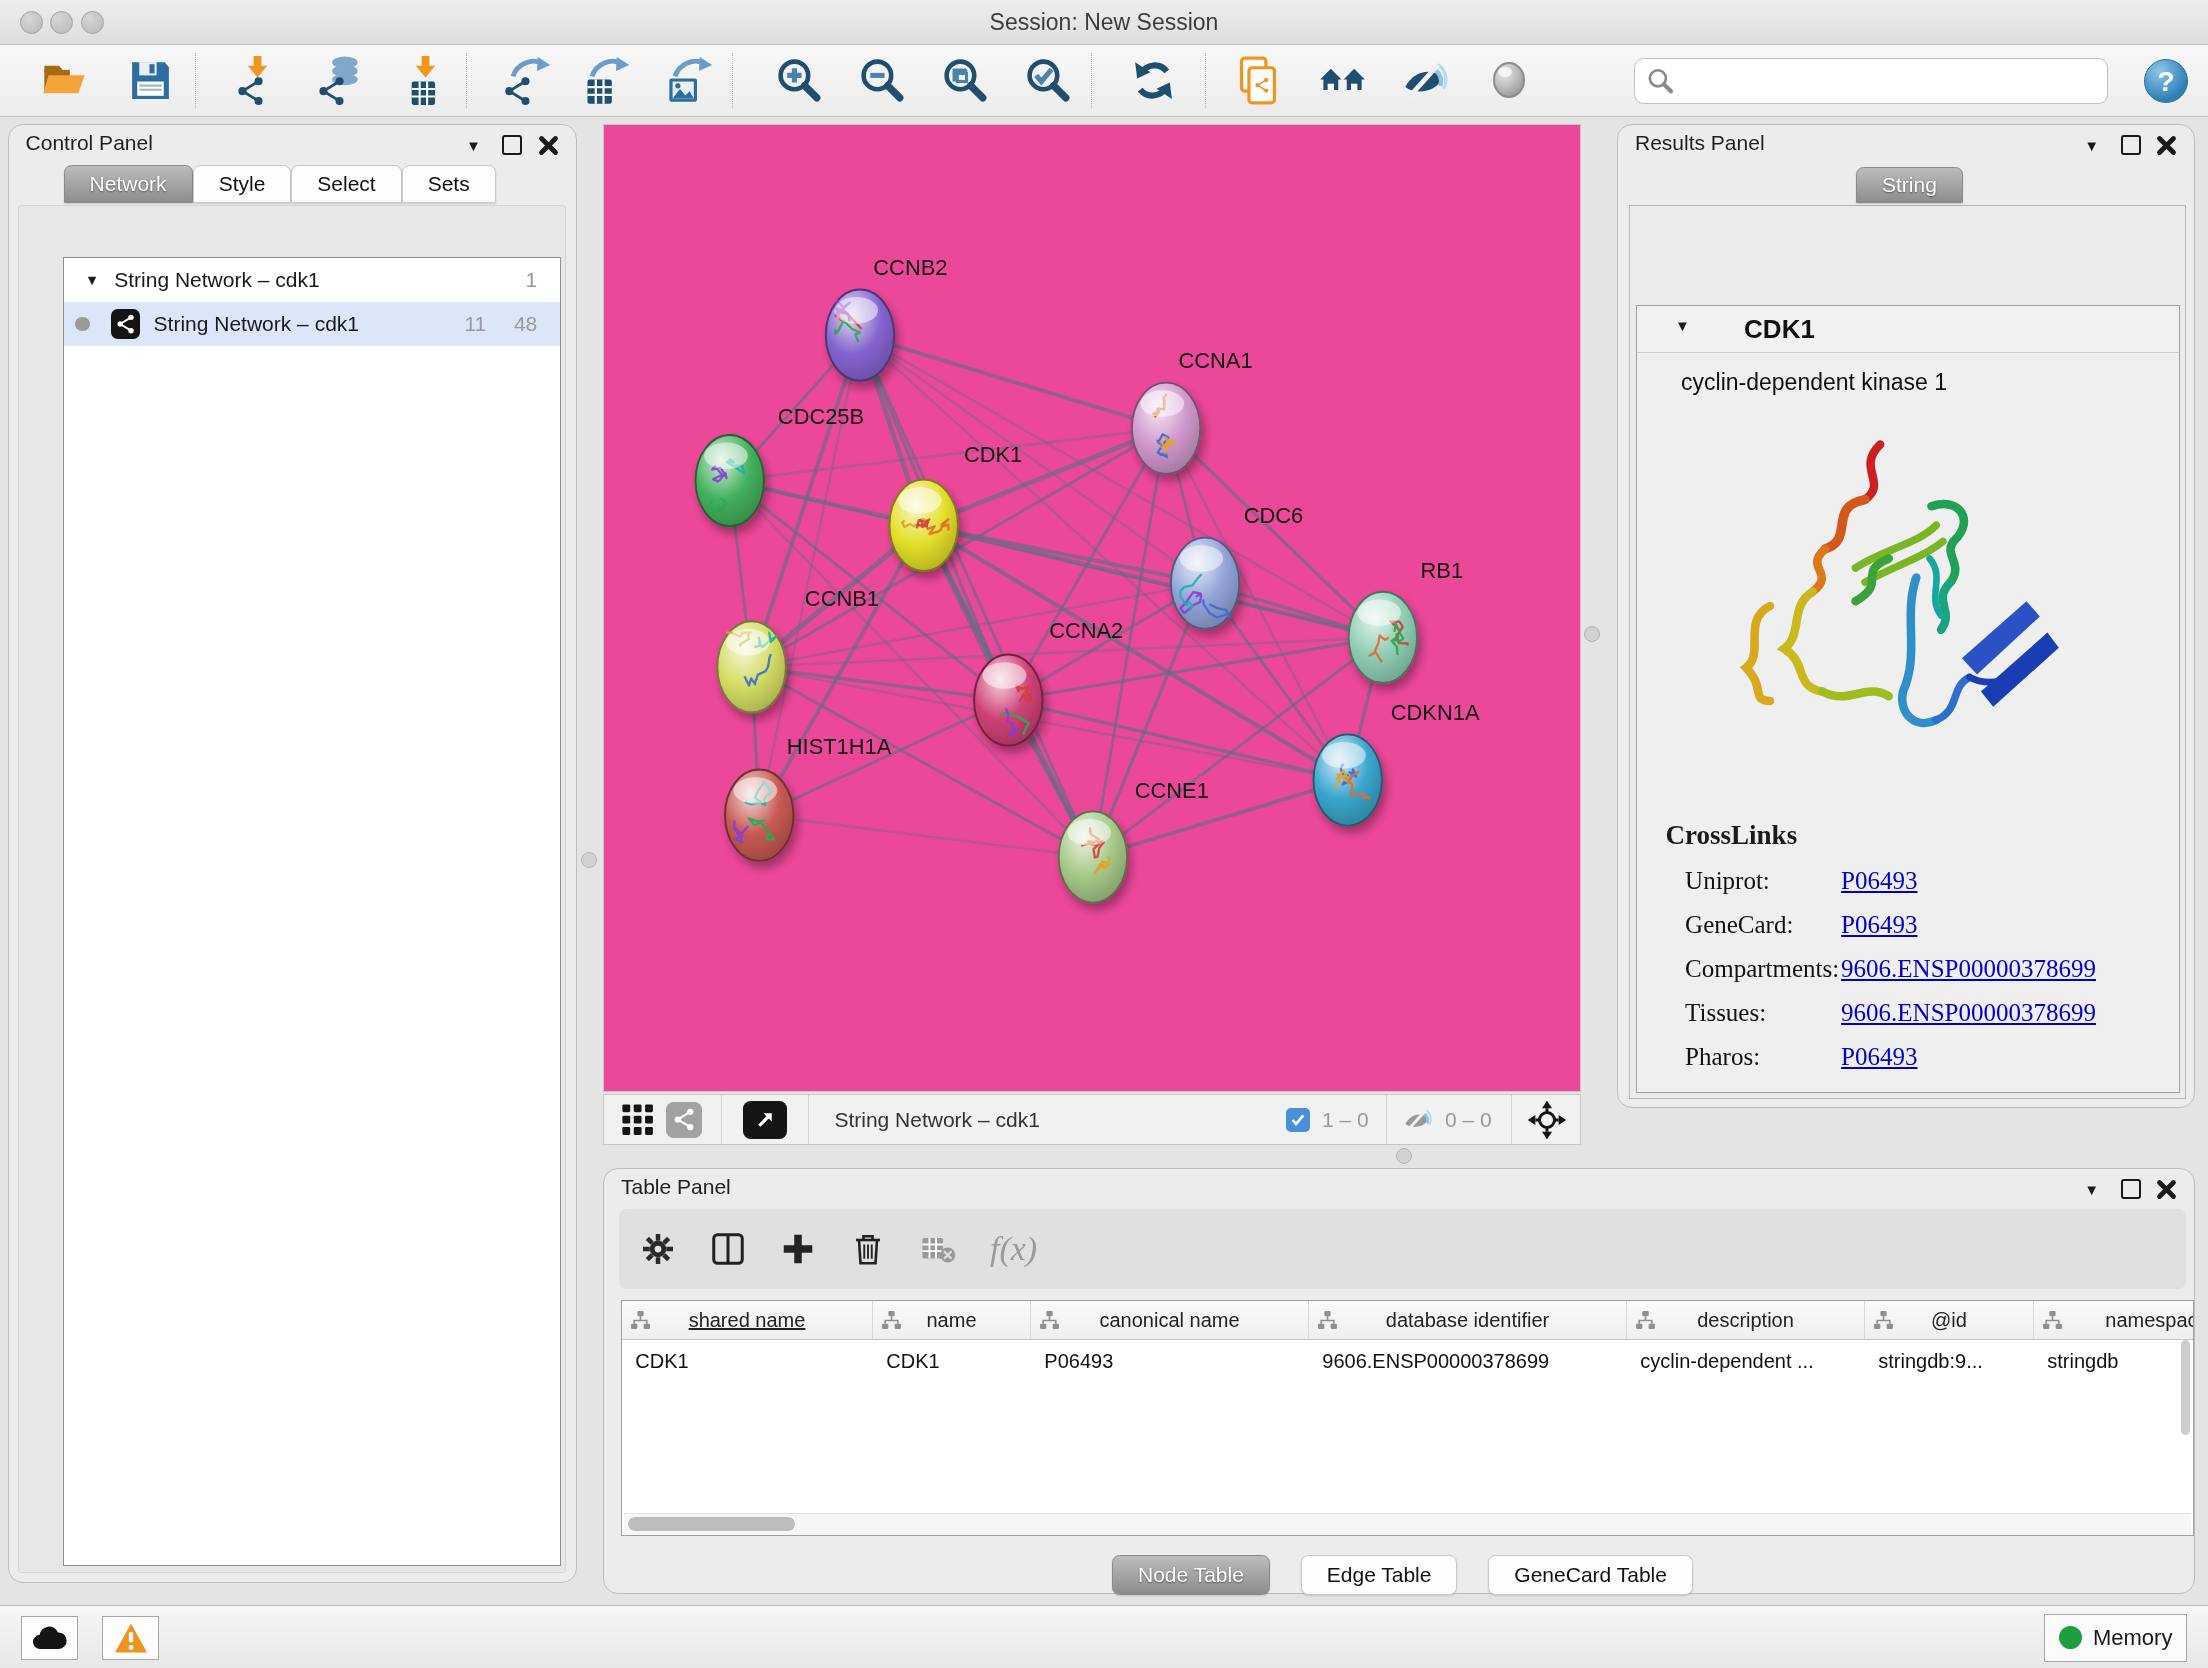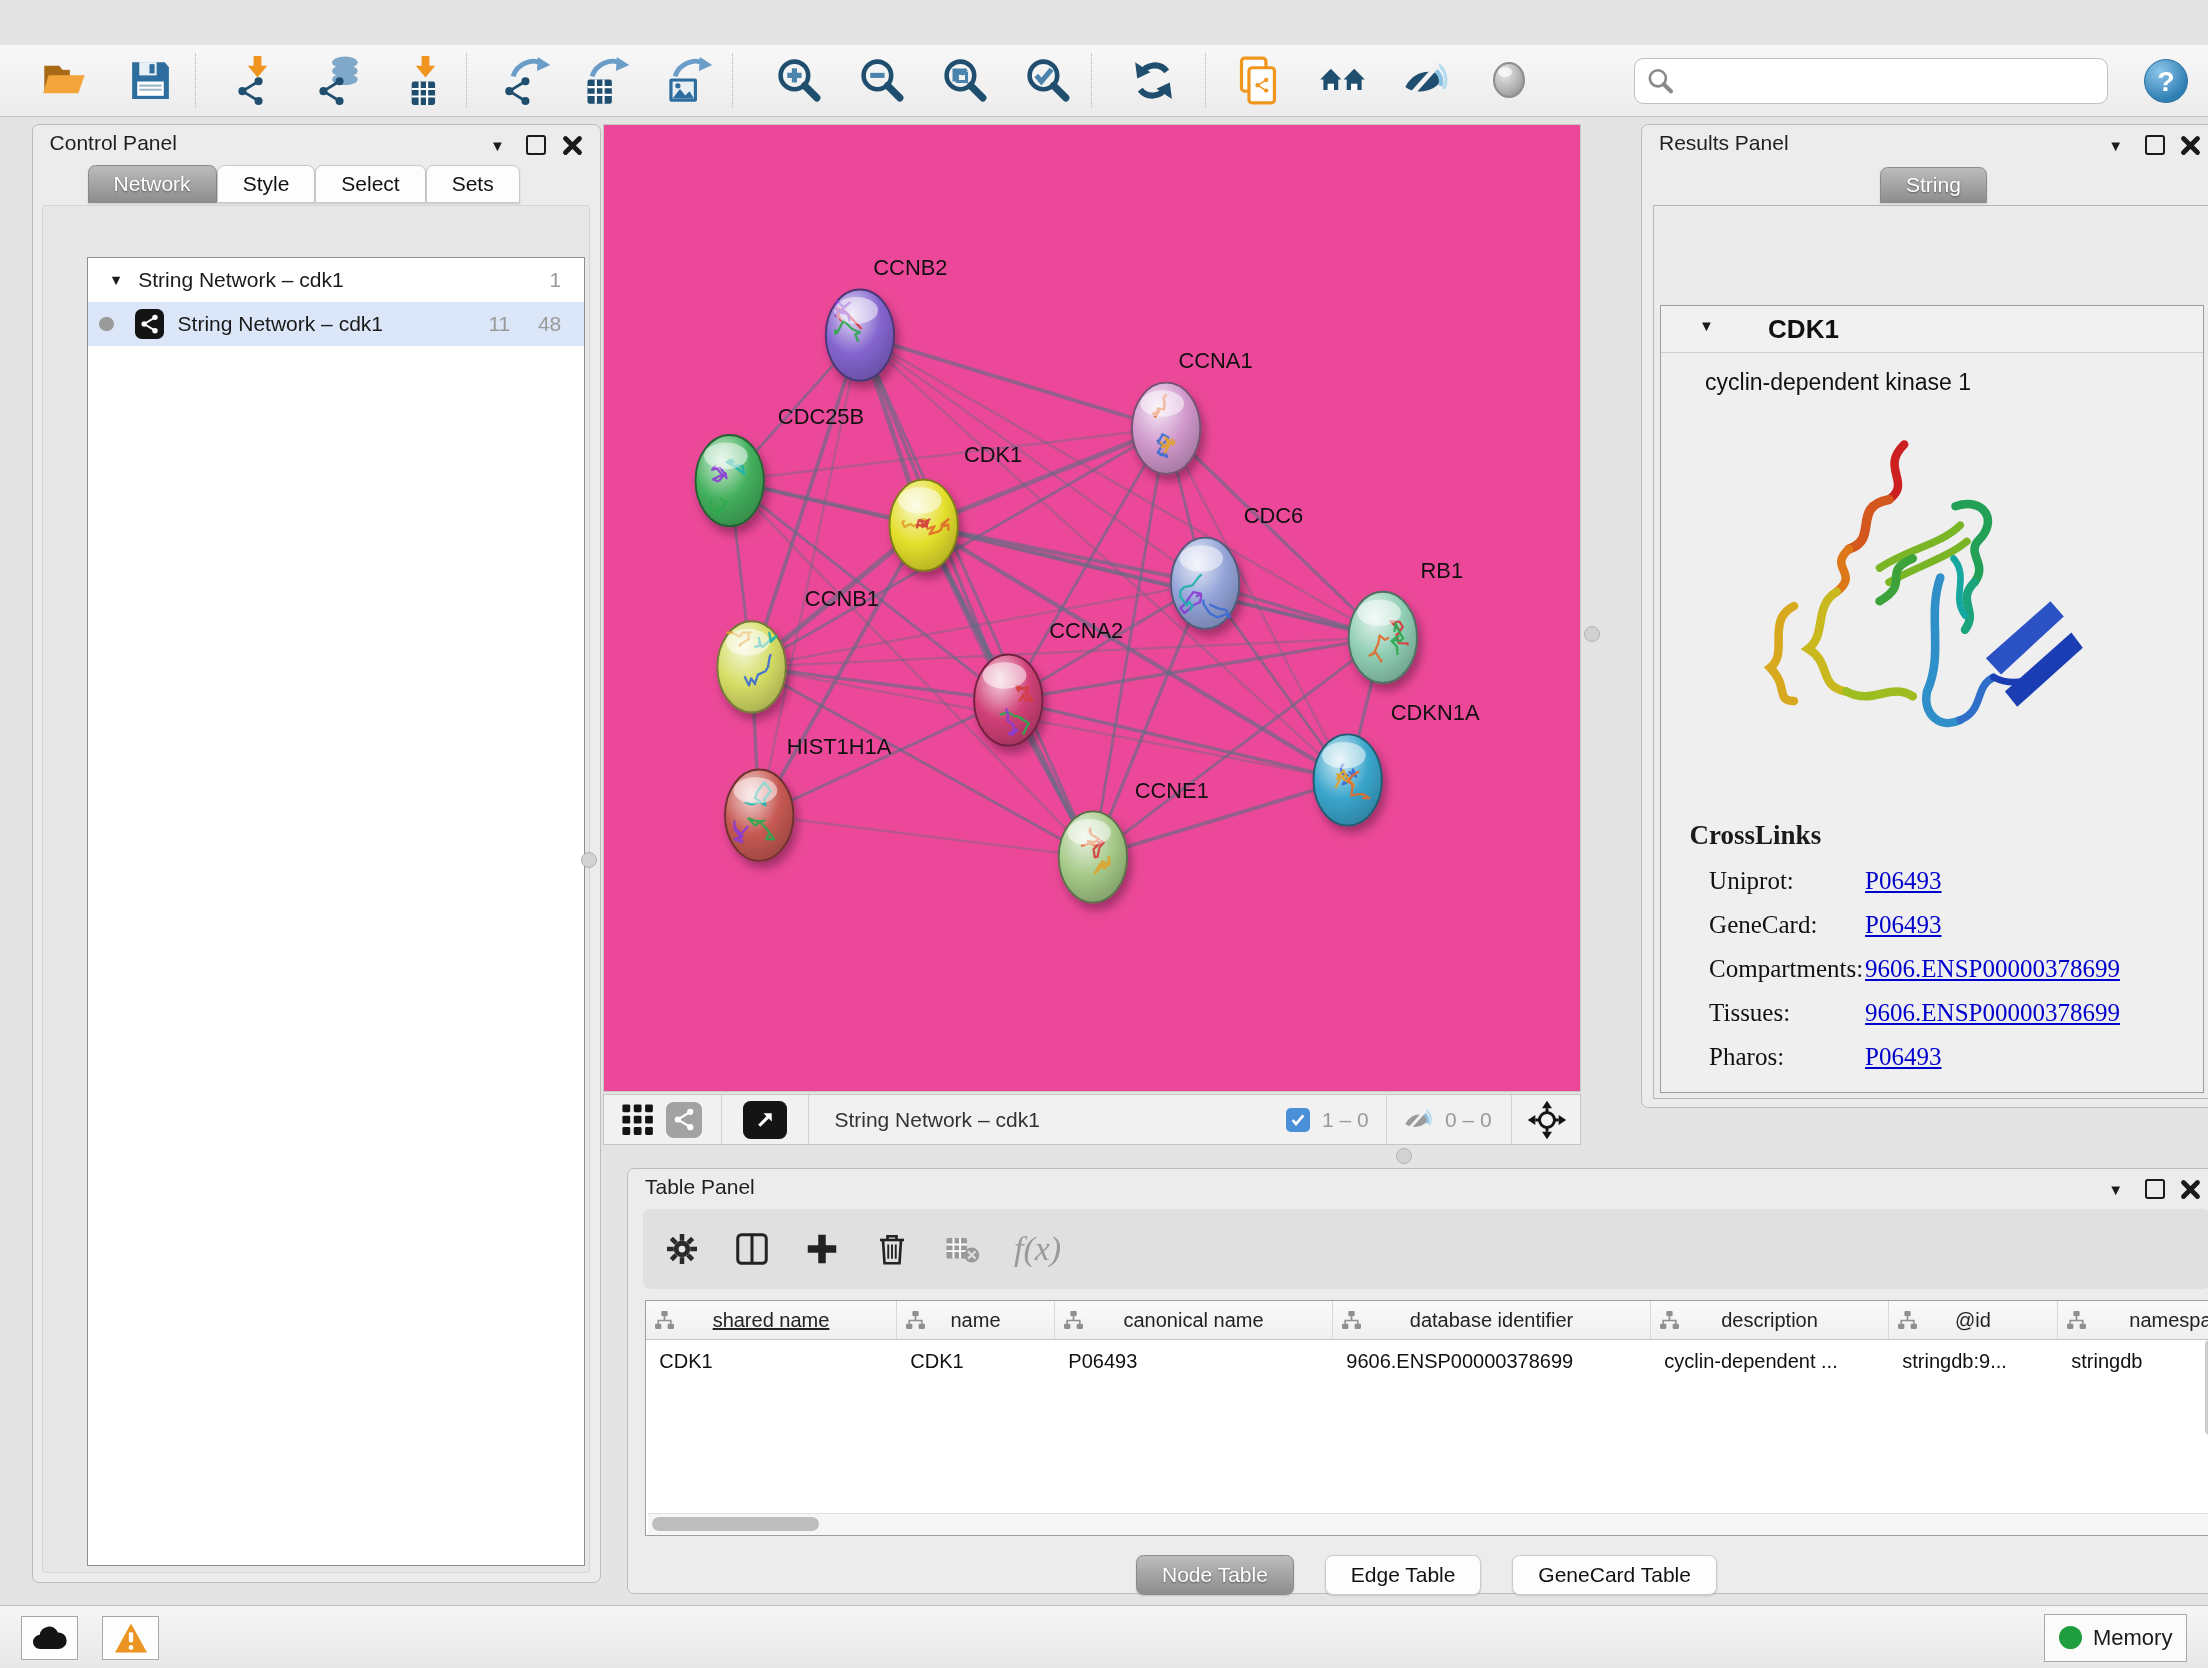--- a/index.html
+++ b/index.html
@@ -20,21 +20,21 @@
   .tb-sep{position:absolute;top:7.6px;height:55px;border-left:1.9px dotted #b4b4b4;}
   .searchbox{position:absolute;left:1634px;top:13.3px;width:472px;height:44px;background:#fff;
     border:1px solid #c0c0c0;border-radius:9.5px;display:flex;align-items:center;}
   .searchbox input{border:none;outline:none;font-size:21px;flex:1;margin-right:9.5px;background:transparent;
     font-family:"Liberation Sans",sans-serif;}
   .help-btn{position:absolute;left:2144px;top:14.3px;width:42px;height:42px;border-radius:50%;
     background:radial-gradient(circle at 35% 28%,#8ec7ea,#2f7fb5 70%);color:#fff;font-weight:bold;font-size:28.5px;
     display:flex;align-items:center;justify-content:center;border:1px solid #2a6f9e;}
 
   
-  .panel{position:absolute;background:#ececec;border:1px solid #bdbdbd;border-radius:7px;margin-left:24px;}
+  .panel{position:absolute;background:#ececec;border:1px solid #bdbdbd;border-radius:15px;}
   .panel-title{position:absolute;left:17px;top:5.7px;font-size:21px;color:#1f1f1f;}
   .ph-ic{position:absolute;top:7.6px;display:flex;align-items:center;justify-content:center;width:28.5px;height:25px;}
   .tab{height:36px;padding:0 25px;font-size:21px;border-radius:7.6px 7.6px 0 0;display:flex;align-items:center;
     background:#fdfdfd;border:1px solid #c9c9c9;color:#111;box-shadow:0 1px 1.9px rgba(0,0,0,.15);}
   .tab.active{background:linear-gradient(#bcbcbc,#8d8d8d);color:#fff;border-color:#8a8a8a;
     text-shadow:0 1px 1.9px rgba(0,0,0,.45);}
 
   
   .cp-body{position:absolute;left:9.5px;top:80px;right:9.5px;bottom:9.5px;background:#e7e7e7;
     border:1px solid #d4d4d4;border-radius:2.9px;}
@@ -150,20 +150,26 @@
     <radialGradient id="grayBall" cx="0.35" cy="0.3" r="0.85">
         <stop offset="0%" stop-color="#e9e9e9"></stop>
         <stop offset="60%" stop-color="#b3b3b3"></stop>
         <stop offset="100%" stop-color="#8d8d8d"></stop>
       </radialGradient>
   </defs>
 </svg>
 
 <div class="window">
 
+  <div class="titlebar">
+    <div class="traffic" style="left:20px"></div>
+    <div class="traffic" style="left:50px"></div>
+    <div class="traffic" style="left:81px"></div>
+    <div class="win-title">Session: New Session</div>
+  </div>
 
   <div class="toolbar">
     <div class="tb-btn" style="left:34px">
       <svg width="51" height="51" viewBox="0 0 48 48">
         <path fill="#a86a14" d="M5 10h14l4 5h-18z"></path>
           <rect x="5" y="14" width="24" height="20" fill="#a86a14"></rect>
         <path fill="#f3a43b" d="M9 19h34l-6 17H4z"></path>
         </svg>
     </div>
     <div class="tb-btn" style="left:120px">

